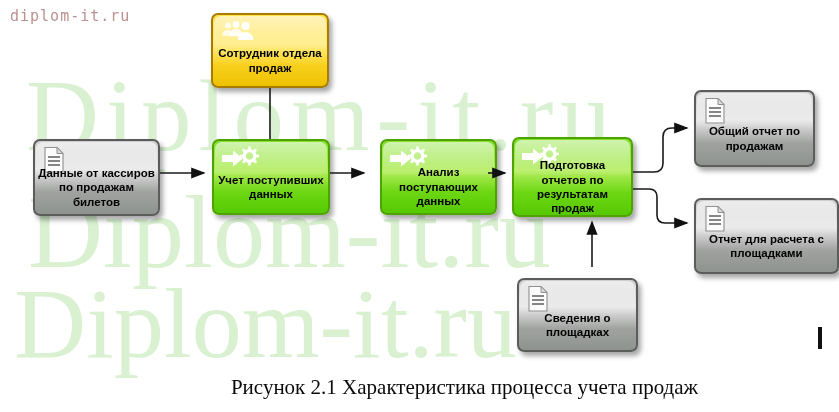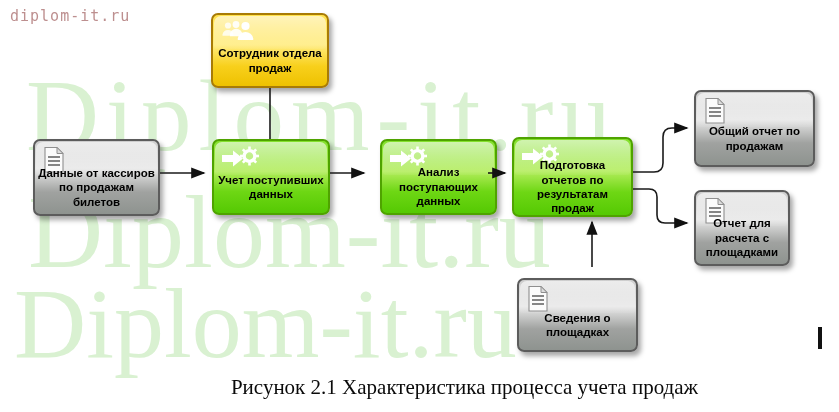--- a/index.html
+++ b/index.html
@@ -36,21 +36,21 @@
             border-color:#a87b06; }
   .gray   { background:linear-gradient(180deg,#cdcdcd 0%,#e7e7e7 38%,#a0a2a0 70%,#8e938f 100%);
             border-color:#5c5c5c; }
 
   .n-actor { left:211px; top:13px;  width:118px; height:75px; }
   .n-input { left:33px;  top:139px; width:127px; height:77px;padding-left:48px; }
   .n-p1    { left:212px; top:139px; width:118px; height:76px; }
   .n-p2    { left:371px; top:139px; width:117px; height:76px;margin-left:9px; }
   .n-p3    { left:512px; top:137px; width:121px; height:80px; }
   .n-out1  { left:694px; top:90px;  width:121px; height:77px;padding-left:11px; }
-  .n-out2  { left:694px; top:190px; width:96px; height:76px; }
+  .n-out2  { left:694px; top:198px; width:145px; height:76px; }
   .n-ref   { left:517px; top:267px; width:121px; height:74px;margin-top:11px; }
 
   
   .edges { position:absolute; left:0; top:0; z-index:3; pointer-events:none; }
 
   
   .caption { position:absolute; left:90px; top:363px; width:749px; z-index:4;
              text-align:center; font-family:"Liberation Serif", serif;
              font-size:21px; color:#0a0a0a;margin-top:12px; }
 

